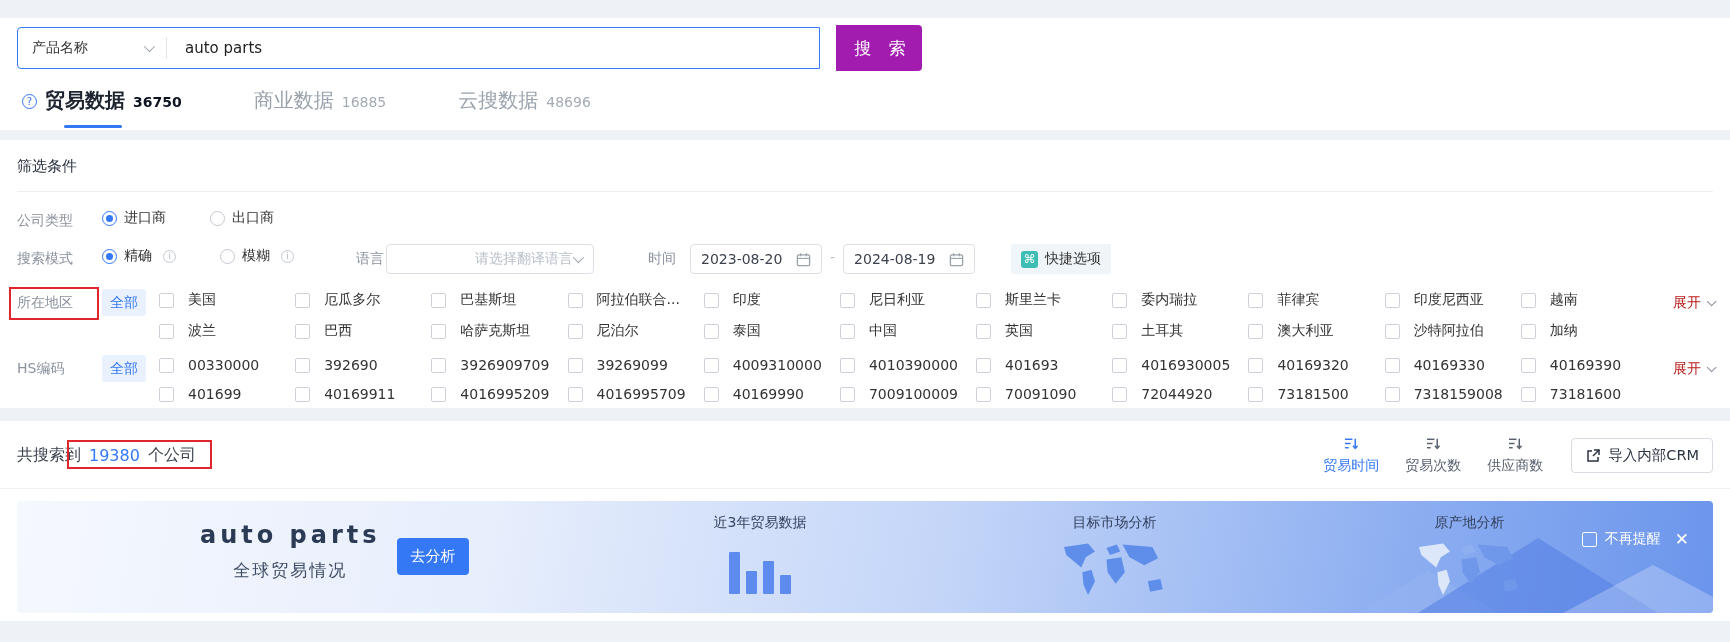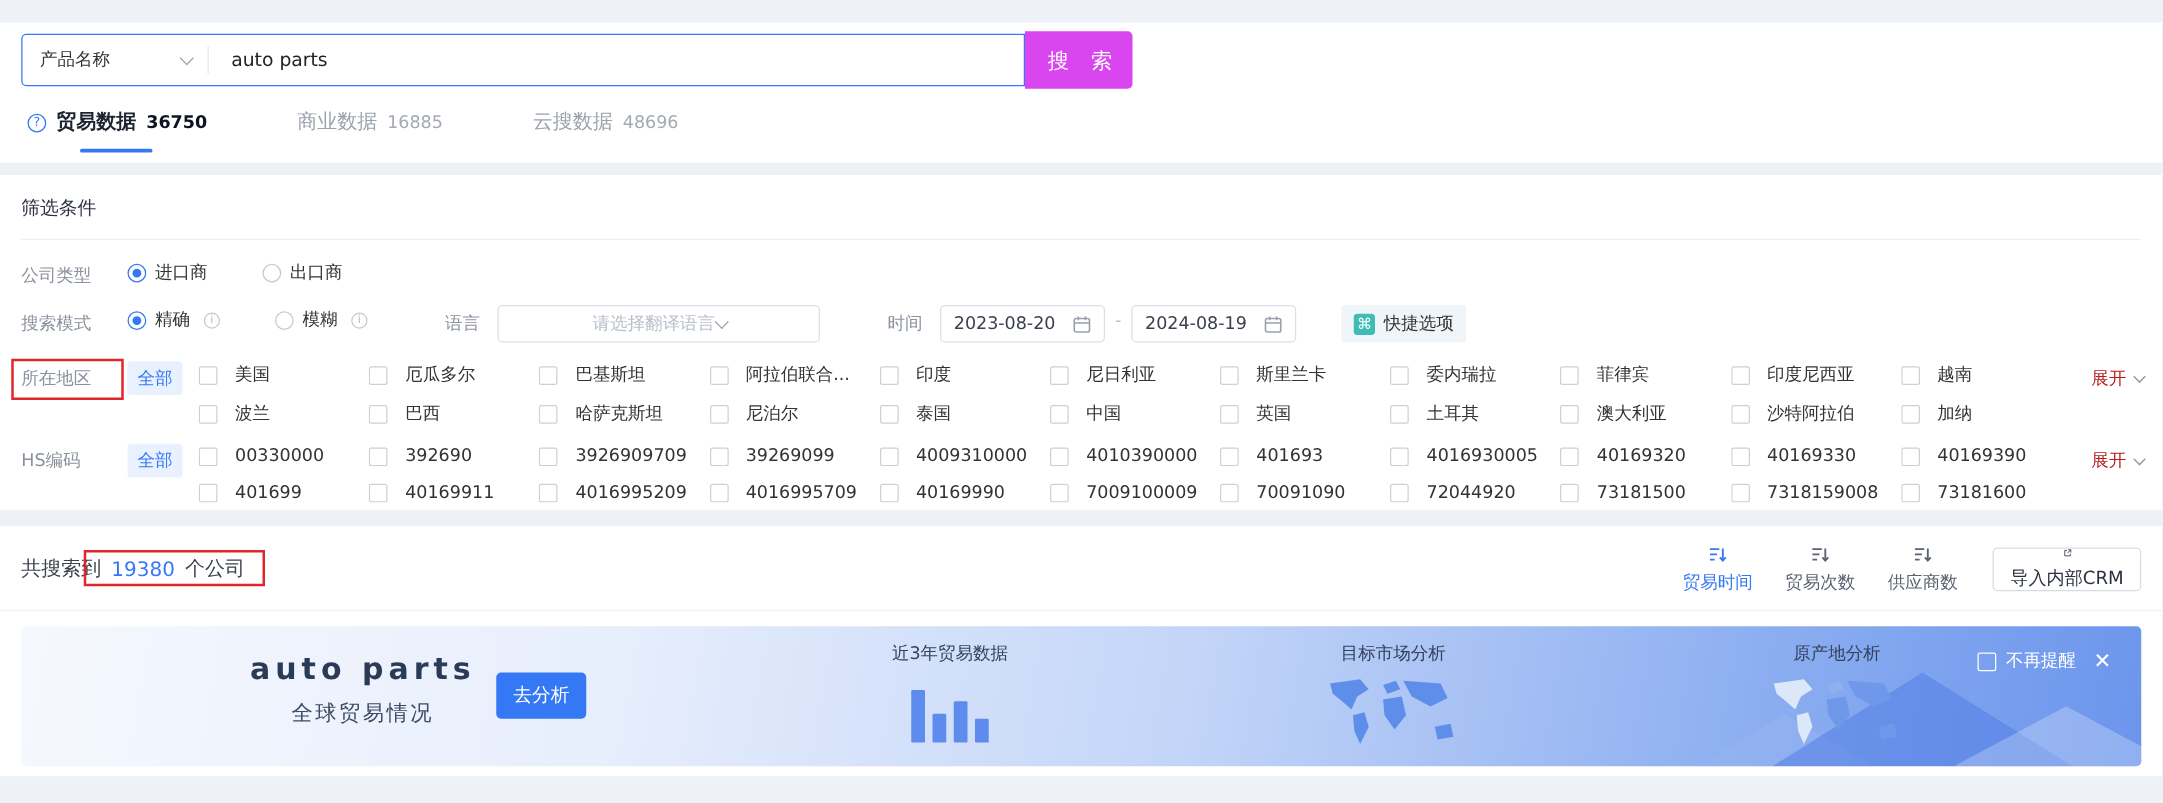--- a/index.html
+++ b/index.html
@@ -16,52 +16,53 @@
   .search-row { display:flex; align-items:center; height:46px; }
   .search-box {
     width:803px; height:42px; border:1.5px solid #3478f6; border-radius:4px 0 0 4px;
     display:flex; align-items:center; background:#fff;
   }
   .prod-select { width:148px; padding:0 14px; display:flex; align-items:center; justify-content:space-between; cursor:pointer;text-align:center; }
   .chev { width:8px; height:8px; border-right:1.5px solid #9aa1ab; border-bottom:1.5px solid #9aa1ab; transform:rotate(45deg) translateY(-2px); display:inline-block; }
   .vsep { width:1px; height:22px; background:#e2e5ea; }
   .query-text { padding-left:18px; font-size:15px; color:#222; flex:1; }
   .search-btn {
-    width:86px; height:46px; background:#d946ef; color:#fff; border:none;
+    width:86px; height:46px; background:#a21caf; color:#fff; border:none;
     font-size:17px; border-radius:0 4px 4px 0; cursor:pointer; letter-spacing:6px; padding-left:8px;
     font-family:inherit;
+    margin-left:16px;
   }
   .tabs { display:flex; margin-top:16px; margin-left:5px; align-items:baseline; }
   .tab { display:flex; align-items:baseline; gap:8px; cursor:pointer; position:relative; padding-bottom:14px; }
   .tab + .tab { margin-left:72px; }
   .help-icon {
     width:15px; height:15px; border:1.2px solid #3478f6; border-radius:50%; color:#3478f6;
     font-size:10px; display:inline-flex; align-items:center; justify-content:center; align-self:center; position:relative; top:1px;
   }
-  .tab .tlabel { font-size:16px; color:#9aa3ad; }
+  .tab .tlabel { font-size:20px; color:#9aa3ad; }
   .tab .tcount { font-size:14px; color:#a3aab4; }
   .tab.active .tlabel { color:#1d2430; font-weight:bold; }
   .tab.active .tcount { color:#0d1321; font-weight:bold; }
   .tab.active::after { content:''; position:absolute; left:42px; bottom:0; width:58px; height:3px; background:#3478f6; border-radius:2px; }
 
   
   .card-filters { margin-top:10px; padding:0 17px 6px 17px; }
   .filters-title { padding-top:17px; font-size:15px; color:#2b3240; }
   .hdivider { margin-top:15px; border-bottom:1px solid #edeff3; }
   .frow { display:flex; align-items:flex-start; margin-top:17px; }
   .flabel { width:85px; flex-shrink:0; color:#8b929e; padding-top:3px; position:relative; }
   .flabel.red-boxed::after { content:''; position:absolute; left:-8px; top:-4px; width:86px; height:29px; border:2px solid #e0262a; }
   .radio-group { display:flex; align-items:center; gap:44px; }
   .radio-item { display:flex; align-items:center; gap:7px; cursor:pointer; }
   .radio { width:15px; height:15px; border-radius:50%; border:1px solid #c4c9d1; background:#fff; position:relative; flex-shrink:0; }
   .radio.checked { border-color:#3478f6; }
   .radio.checked::after { content:''; position:absolute; left:3px; top:3px; width:7px; height:7px; border-radius:50%; background:#3478f6; }
   .info-icon { width:13px; height:13px; border:1px solid #c4c9d1; border-radius:50%; color:#b6bcc6; font-size:9px; display:inline-flex; align-items:center; justify-content:center; margin-left:4px; font-style:normal; }
   .inline-label { color:#8b929e; margin-left:62px; padding-top:3px; }
-  .lang-select { width:258px; height:30px; border:1px solid #dcdfe6; border-radius:4px; margin-left:14px; display:flex; align-items:center; justify-content:center; padding:0 12px; cursor:pointer; margin-top:-3px; }
+  .lang-select { width:208px; height:30px; border:1px solid #dcdfe6; border-radius:4px; margin-left:2px; display:flex; align-items:center; justify-content:flex-end; padding:0 12px; cursor:pointer; margin-top:-3px; }
   .placeholder { color:#b9c0ca; }
   .date-box { width:132px; height:30px; border:1px solid #dcdfe6; border-radius:4px; display:flex; align-items:center; justify-content:space-between; padding:0 10px; margin-top:-3px; cursor:pointer; }
   .date-box .dval { color:#3b424e; }
   .dash { color:#b9c0ca; margin:0 8px; padding-top:2px; }
   .quick-btn { margin-left:36px; margin-top:-3px; height:30px; background:#f0f5f9; border-radius:3px; display:flex; align-items:center; gap:7px; padding:0 10px; cursor:pointer; }
   .cmd-icon { width:17px; height:17px; background:#3dbdb3; border-radius:3px; color:#fff; font-size:12px; display:inline-flex; align-items:center; justify-content:center; }
   .all-chip { width:44px; height:27px; background:#e8f1fd; color:#3478f6; border-radius:3px; display:inline-flex; align-items:center; justify-content:center; margin-right:13px; cursor:pointer; flex-shrink:0; margin-top:-2px; }
   .cb-grid { flex:1; display:grid; grid-template-columns:repeat(11,1fr); row-gap:13px; align-items:start; }
   .cb { display:flex; align-items:center; gap:14px; cursor:pointer; white-space:nowrap; overflow:hidden; padding-right:6px; }
   .box { width:15px; height:15px; border:1px solid #cdd0d7; border-radius:2px; background:#fff; flex-shrink:0; }
@@ -73,41 +74,41 @@
   
   .card-results { margin-top:13px; height:200px; }
   .results-header { display:flex; align-items:center; justify-content:space-between; padding:15px 17px 13px 17px; border-bottom:1px solid #eef0f3; }
   .rh-left { font-size:16px; color:#3b424e; position:relative; display:flex; align-items:center; }
   .rcount { color:#3478f6; margin:0 8px; }
   .red-box { position:absolute; left:50px; top:-5px; width:145px; height:29px; border:2px solid #e0262a; pointer-events:none; }
   .rh-right { display:flex; align-items:center; }
   .sort-item { display:flex; align-items:center; gap:6px; color:#5a6270; cursor:pointer; margin-left:26px;flex-direction:column; }
   .sort-item.active { color:#3478f6; }
   .sort-icon { width:15px; height:15px; }
-  .crm-btn { margin-left:28px; height:35px; border:1px solid #d8dbe2; border-radius:4px; background:#fff; display:flex; align-items:center; gap:7px; padding:0 13px; font-size:14.5px; color:#2b3240; cursor:pointer; font-family:inherit;flex-direction:column; }
+  .crm-btn { margin-left:28px; height:35px; border:1px solid #d8dbe2; border-radius:4px; background:#fff; display:flex; align-items:center; gap:7px; padding:0 13px; font-size:14.5px; color:#2b3240; cursor:pointer; font-family:inherit; }
 
   
   .banner { margin:12px 17px 0 17px; height:112px; border-radius:4px; position:relative; overflow:hidden;
     background:linear-gradient(100deg,#f5f8fe 0%,#e7eefc 28%,#c3d5f8 55%,#8fb0f1 80%,#6b95ec 100%); }
   .tri1 { position:absolute; right:55px; bottom:0; width:0; height:0; border-left:120px solid transparent; border-right:120px solid transparent; border-bottom:75px solid rgba(82,125,227,0.55); }
   .tri2 { position:absolute; right:215px; bottom:0; width:0; height:0; border-left:70px solid transparent; border-right:70px solid transparent; border-bottom:42px solid rgba(150,180,240,0.55); }
   .tri3 { position:absolute; right:-30px; bottom:0; width:0; height:0; border-left:90px solid transparent; border-right:90px solid transparent; border-bottom:48px solid rgba(255,255,255,0.25); }
   .banner-left { position:absolute; left:183px; top:20px; text-align:center; }
   .bproduct { font-size:24px; color:#2b3a55; letter-spacing:4px; font-weight:600; }
   .bsub { font-size:17px; color:#3c4a63; margin-top:10px; letter-spacing:2px; }
   .analyze-btn { position:absolute; left:380px; top:37px; width:72px; height:37px; background:#3478f6; color:#fff; border:none; border-radius:4px; font-size:15px; cursor:pointer; font-family:inherit; }
   .feature { position:absolute; top:13px; text-align:center; }
   .feature .ftitle { font-size:14px; color:#33415e; }
   .f1 { left:668px; width:150px; }
   .f2 { left:1010px; width:175px; }
   .f3 { left:1365px; width:175px; }
   .bar-chart { display:flex; align-items:flex-end; justify-content:center; gap:6px; height:44px; margin-top:18px; }
   .bar { width:11px; background:#5e8cee; border-radius:1px; }
   .map-svg { margin-top:8px; }
-  .dismiss { position:absolute; right:24px; top:18px; display:flex; align-items:center; gap:8px; color:#fff; font-size:14px; }
+  .dismiss { position:absolute; right:24px; top:28px; display:flex; align-items:center; gap:8px; color:#fff; font-size:14px; }
   .wcheck { width:15px; height:15px; border:1.5px solid #fff; border-radius:2px; background:transparent; cursor:pointer; }
   .close-x { font-size:17px; color:#fff; cursor:pointer; margin-left:6px; }
   svg { display:block; }
 </style>
 </head>
 <body>
 
 <div class="card card-top">
   <div class="search-row">
     <div class="search-box">

